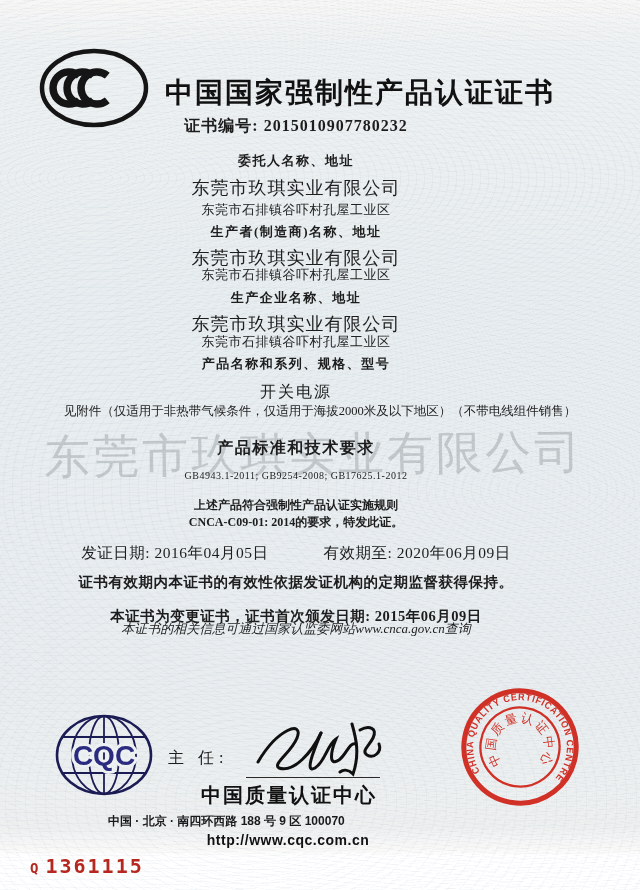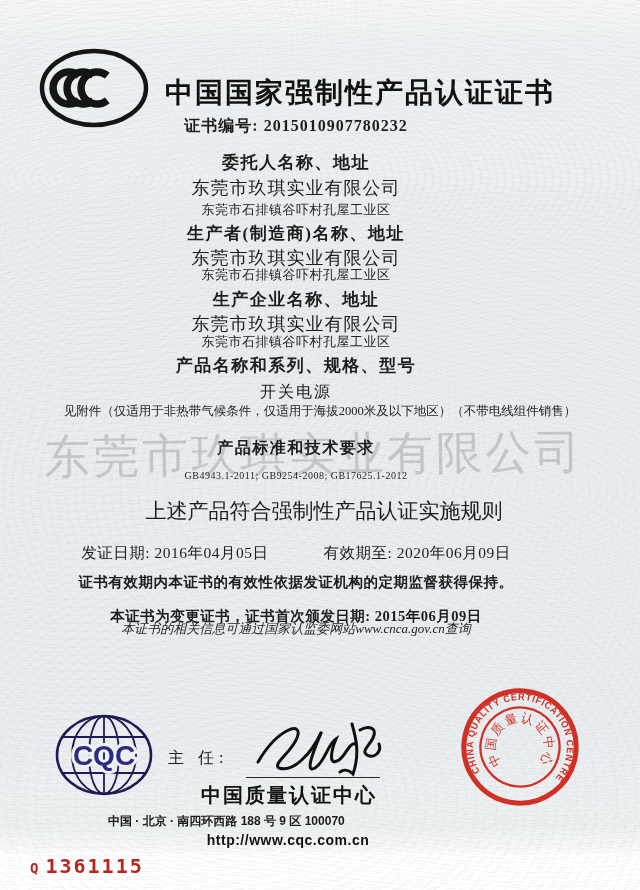--- a/index.html
+++ b/index.html
@@ -23,26 +23,26 @@
     font-family:"Liberation Sans","DejaVu Sans",sans-serif;
   }
   .z{position:relative;z-index:2;}
   .cline{position:absolute;left:0;width:592px;text-align:center;line-height:1.2;}
   .hd{font-weight:bold;letter-spacing:1.5px;}
   .ccc-logo{position:absolute;left:36px;top:46px;}
   .title{position:absolute;left:150px;top:66px;width:420px;text-align:center;
     font-family:"Liberation Sans","DejaVu Sans",sans-serif;
     font-size:28px;font-weight:bold;letter-spacing:2px;color:#111;margin-top:8px;}
   .certno{top:116px;font-size:16px;font-weight:bold;letter-spacing:1px;}
-  .h-sec{font-size:17px;}
+  .h-sec{font-size:13px;}
   .name{font-size:18px;letter-spacing:1px;}
   .addr{font-size:13px;letter-spacing:0.5px;color:#222;}
   .pnote{left:50px;width:540px;font-size:12.5px;line-height:1.35;}
   .std{font-size:10px;letter-spacing:0.5px;}
-  .comp{font-size:21px;line-height:1.4;font-weight:400;padding-left:28px;}
+  .comp{font-size:12px;line-height:1.4;font-weight:700;}
   .dates{display:flex;justify-content:center;gap:55px;font-size:15.5px;font-weight:400;letter-spacing:0.5px;}
   .note1,.note2{font-size:14.5px;font-weight:600;letter-spacing:0.5px;}
   .note3{font-size:13px;font-weight:500;font-style:italic;}
   .cqc-logo{position:absolute;left:52px;top:712px;}
   .director{position:absolute;left:168px;top:748px;font-size:16px;font-weight:400;letter-spacing:5px;}
   .sig{position:absolute;left:252px;top:718px;}
   .sigline{position:absolute;left:246px;top:777px;width:134px;border-top:1.6px solid #2a2a2a;}
   .orgname{position:absolute;left:183px;top:782px;width:212px;text-align:center;
     font-family:"Liberation Sans","DejaVu Sans",sans-serif;font-size:20px;font-weight:bold;letter-spacing:2px;color:#111;}
   .orgaddr{position:absolute;left:108px;top:813px;width:360px;text-align:left;
@@ -89,20 +89,21 @@
 
   <div class="cline z" style="top:382px;font-size:16px;letter-spacing:2px">开关电源</div>
   <div class="cline hd h-sec z" style="top:356px">产品名称和系列、规格、型号</div>
   <div class="cline pnote z" style="top:403px">见附件（仅适用于非热带气候条件，仅适用于海拔2000米及以下地区）（不带电线组件销售）</div>
 
   <div class="cline hd z" style="top:438px;font-size:16px">产品标准和技术要求</div>
   <div class="cline std z" style="top:470px">GB4943.1-2011; GB9254-2008; GB17625.1-2012</div>
 
   <div class="cline comp z" style="top:497px">
     <div>上述产品符合强制性产品认证实施规则</div>
+    <div>CNCA-C09-01: 2014的要求，特发此证。</div>
   </div>
 
   <div class="cline dates z" style="top:544px">
     <span>
       <span>发证日期:</span>
       <span>2016年04月05日</span>
     </span>
     <span>
       <span>有效期至:</span>
       <span>2020年06月09日</span>

